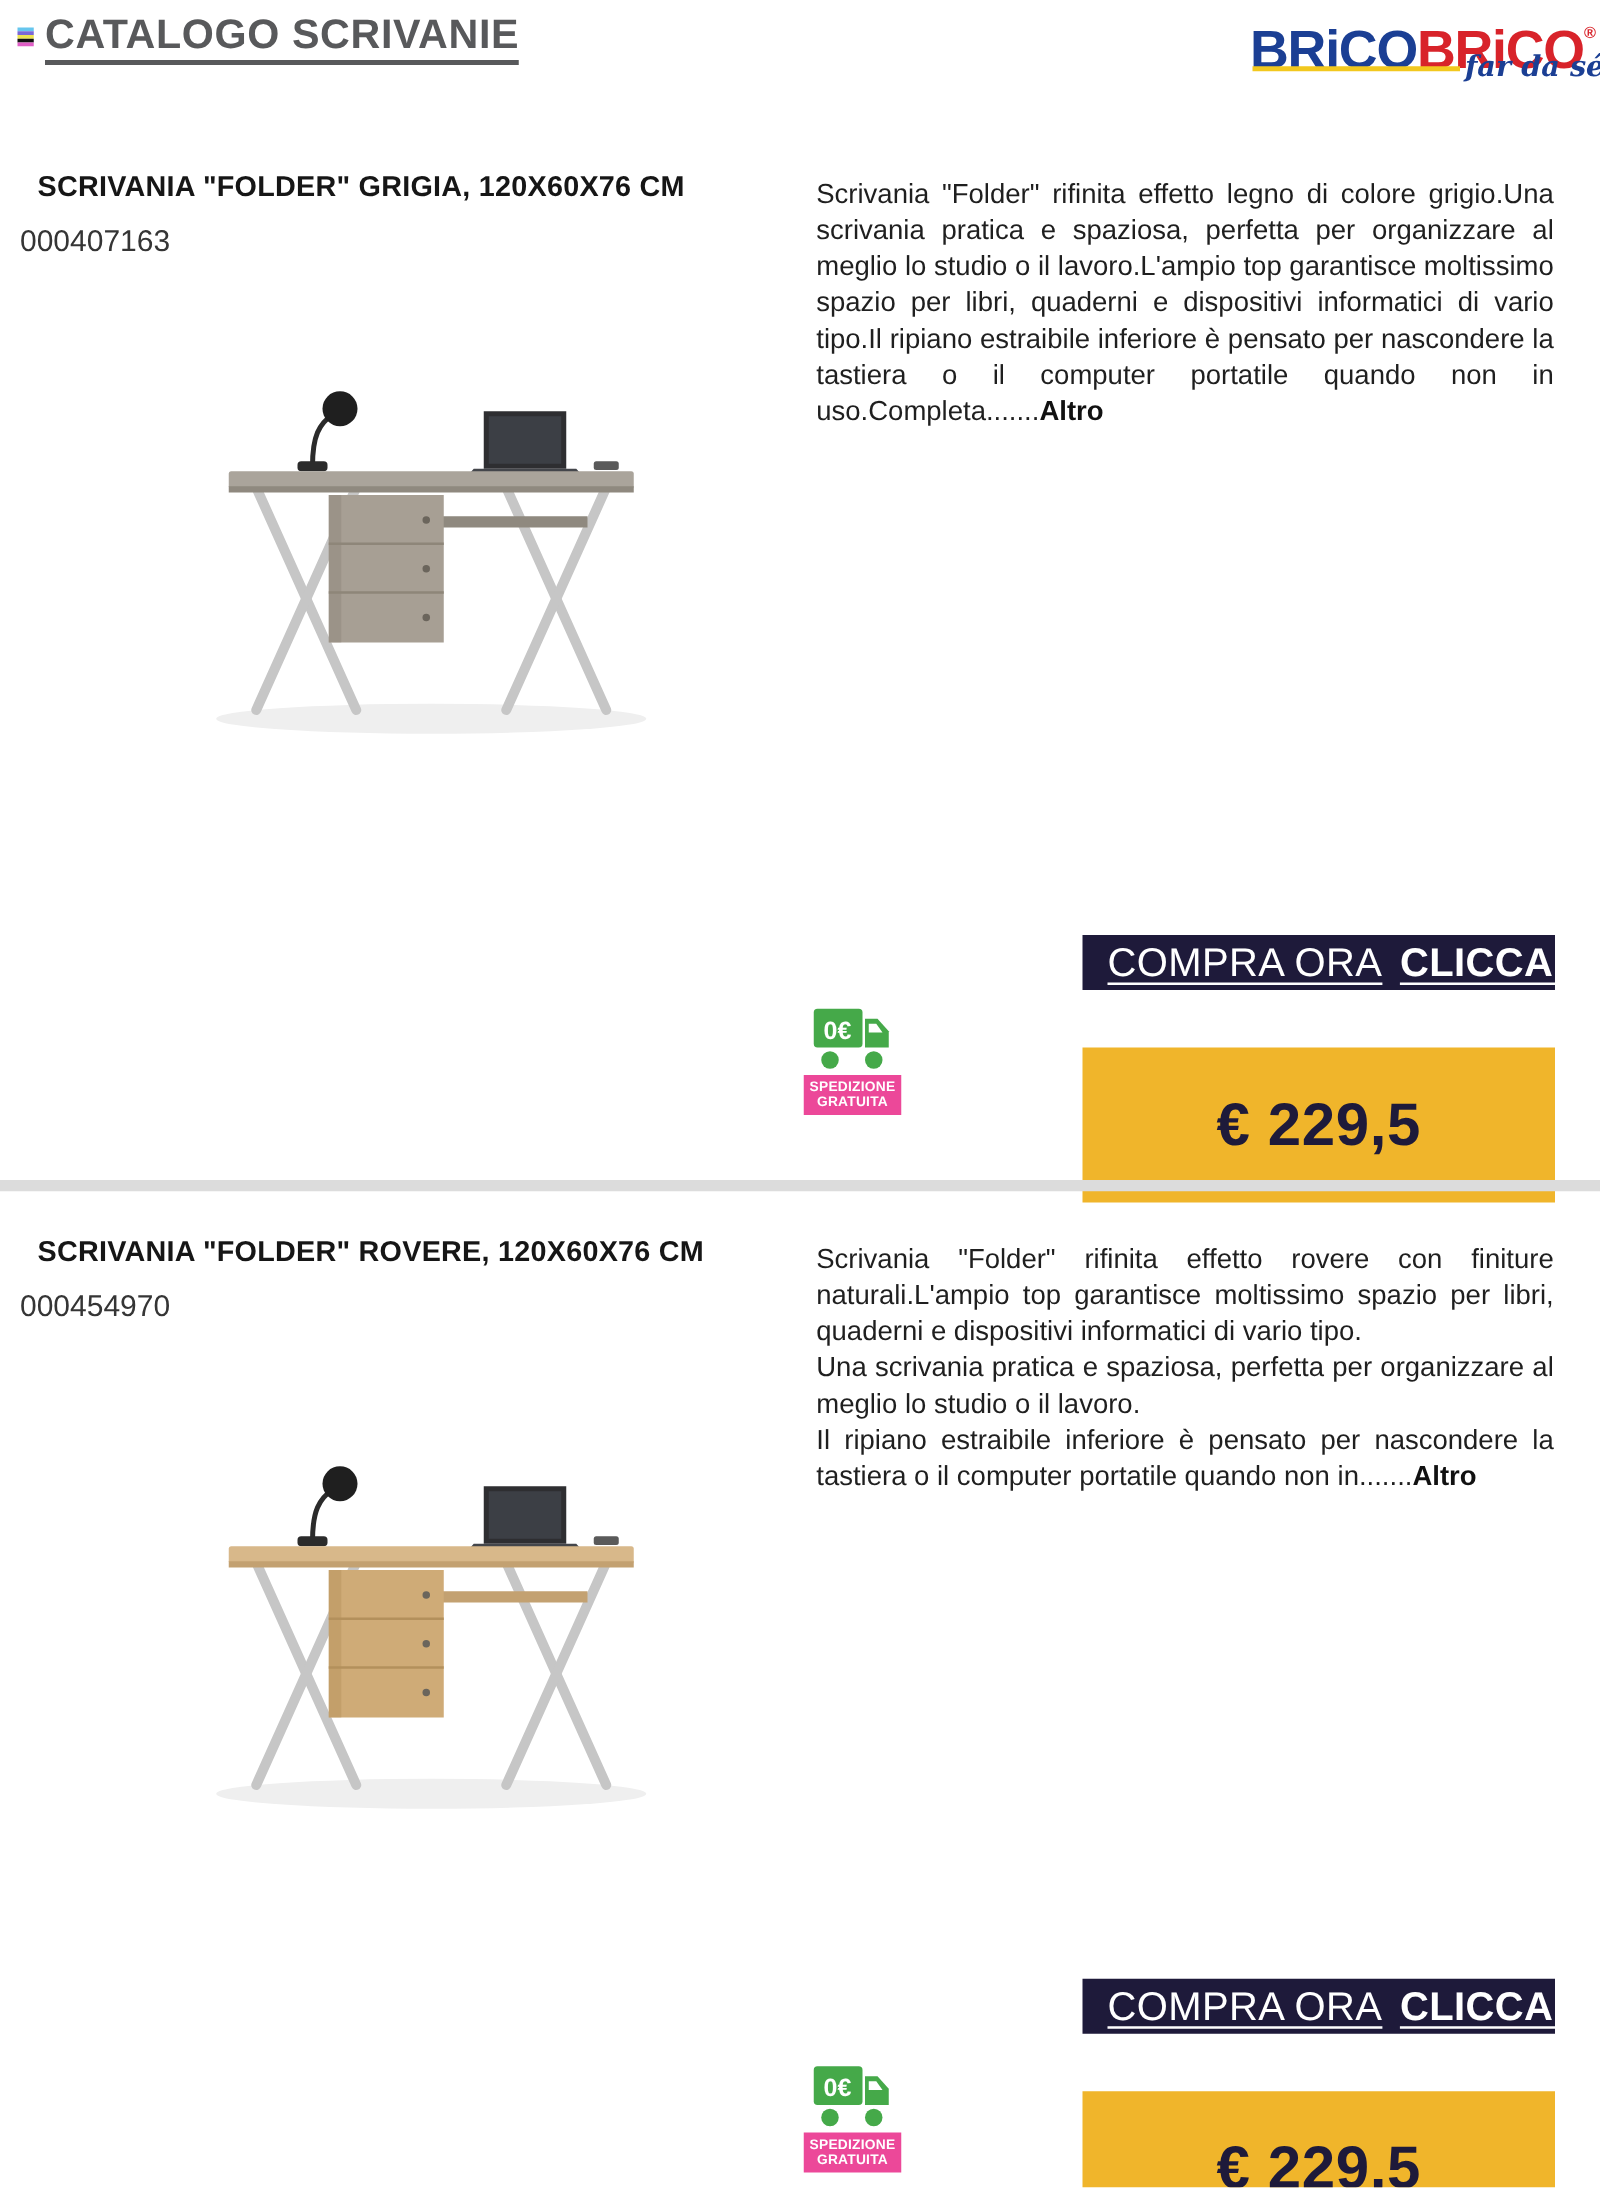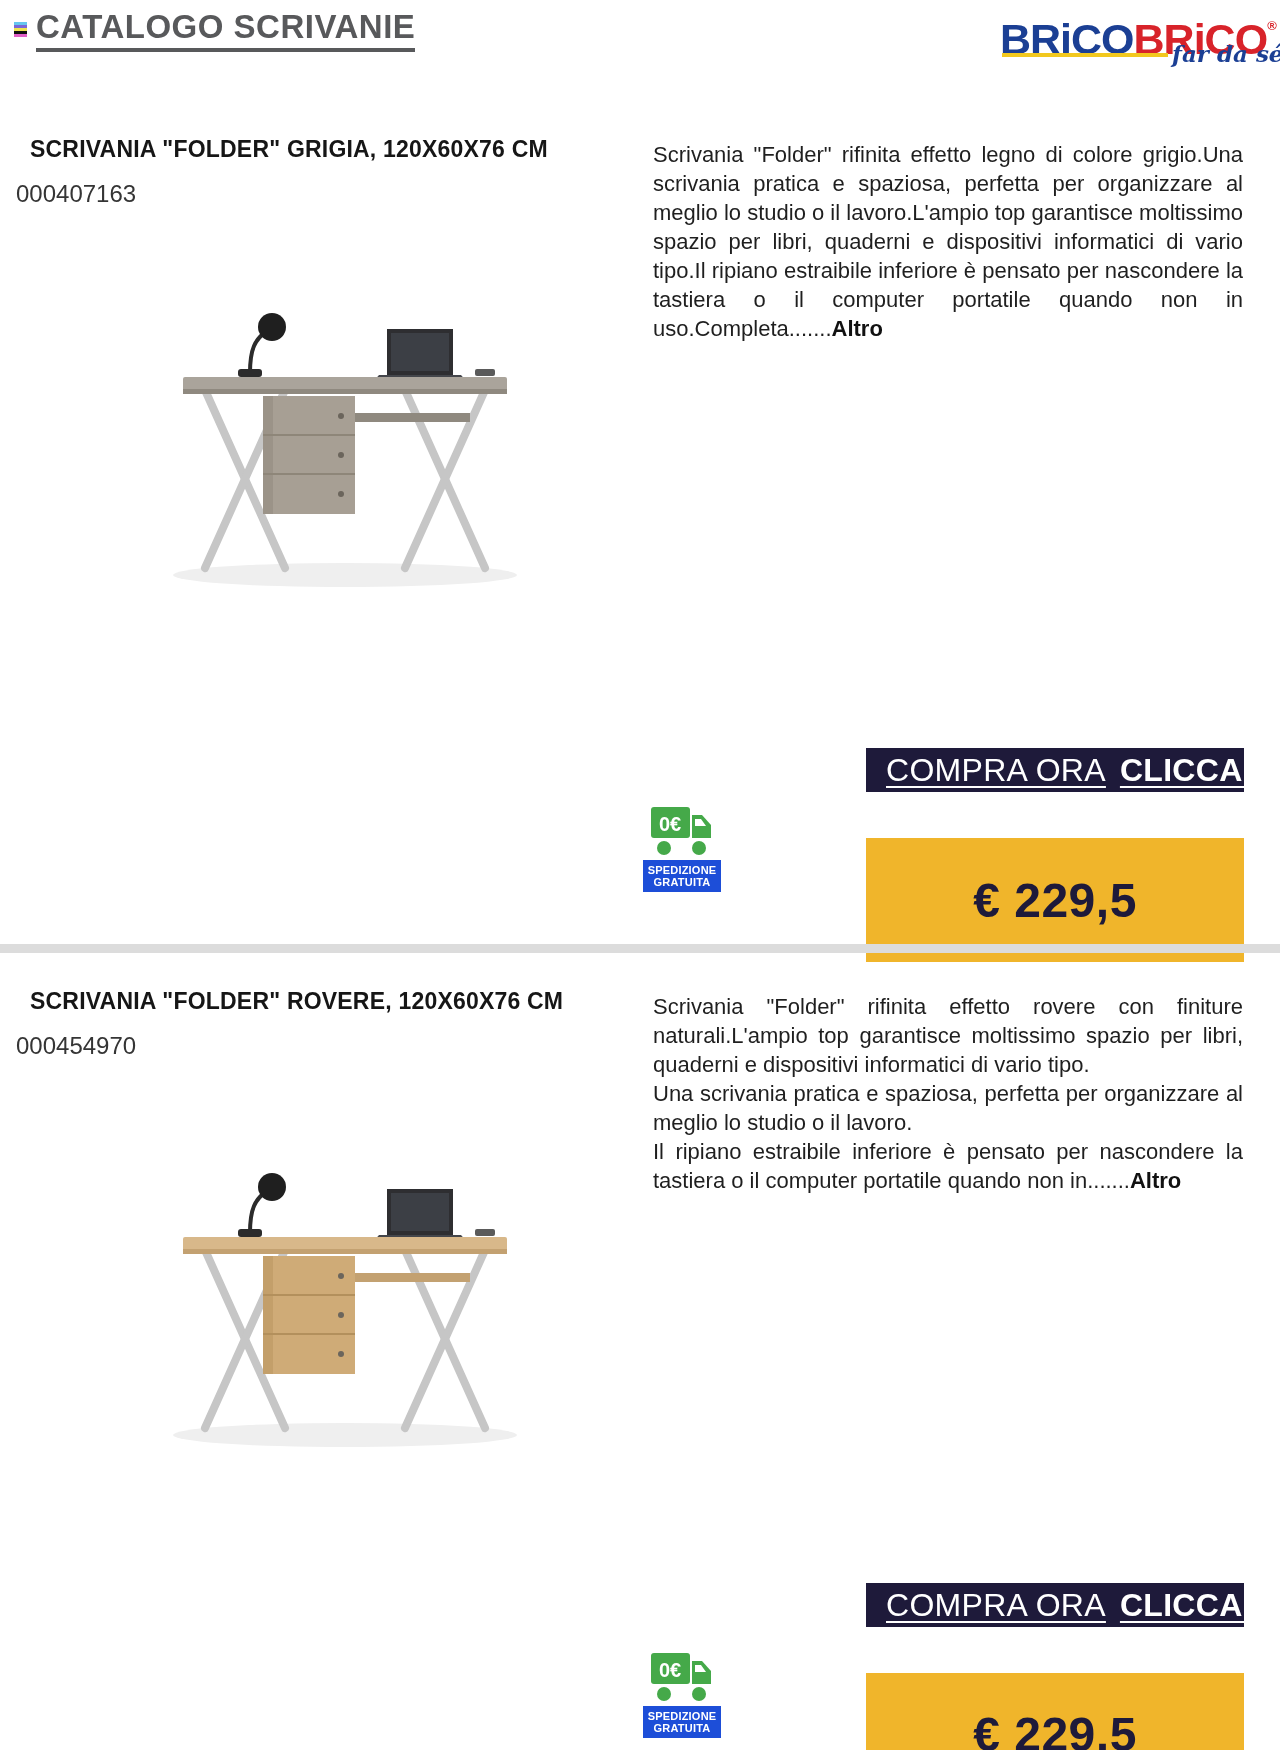--- a/index.html
+++ b/index.html
@@ -43,21 +43,21 @@
   .buy-bar .buy{font-weight:normal;text-decoration:underline;text-decoration-thickness:2px;text-underline-offset:5px;}
   .buy-bar .click{font-weight:bold;text-decoration:underline;text-decoration-thickness:2px;text-underline-offset:5px;}
   .price-yellow{
     height:124px;background:#F0B52B;display:flex;align-items:center;justify-content:center;
     font-size:48px;font-weight:bold;color:#1E1A3A;letter-spacing:.5px;margin-top:46px;
   }
   .price-yellow.short{height:123px;}
   
   .ship{position:absolute;left:643px;width:78px;display:flex;flex-direction:column;align-items:center;}
   .ship-label{
-    margin-top:2px;background:#1d4ed8;color:#fff;font-size:11px;font-weight:bold;line-height:12px;
+    margin-top:2px;background:#ec4899;color:#fff;font-size:11px;font-weight:bold;line-height:12px;
     text-align:center;padding:4px 5px;letter-spacing:.2px;min-width:62px;
   }
   
   .divider{position:absolute;left:0;top:944px;width:1280px;height:9px;background:#DCDCDC;}
   
   .desk--gray{--top:#aaa49b;--top2:#8f897f;--drawer:#a79f94;--drawer2:#8e8679;}
   .desk--oak{--top:#d8b88a;--top2:#c3a171;--drawer:#cfab77;--drawer2:#b3905c;}
 </style>
 </head>
 <body>

